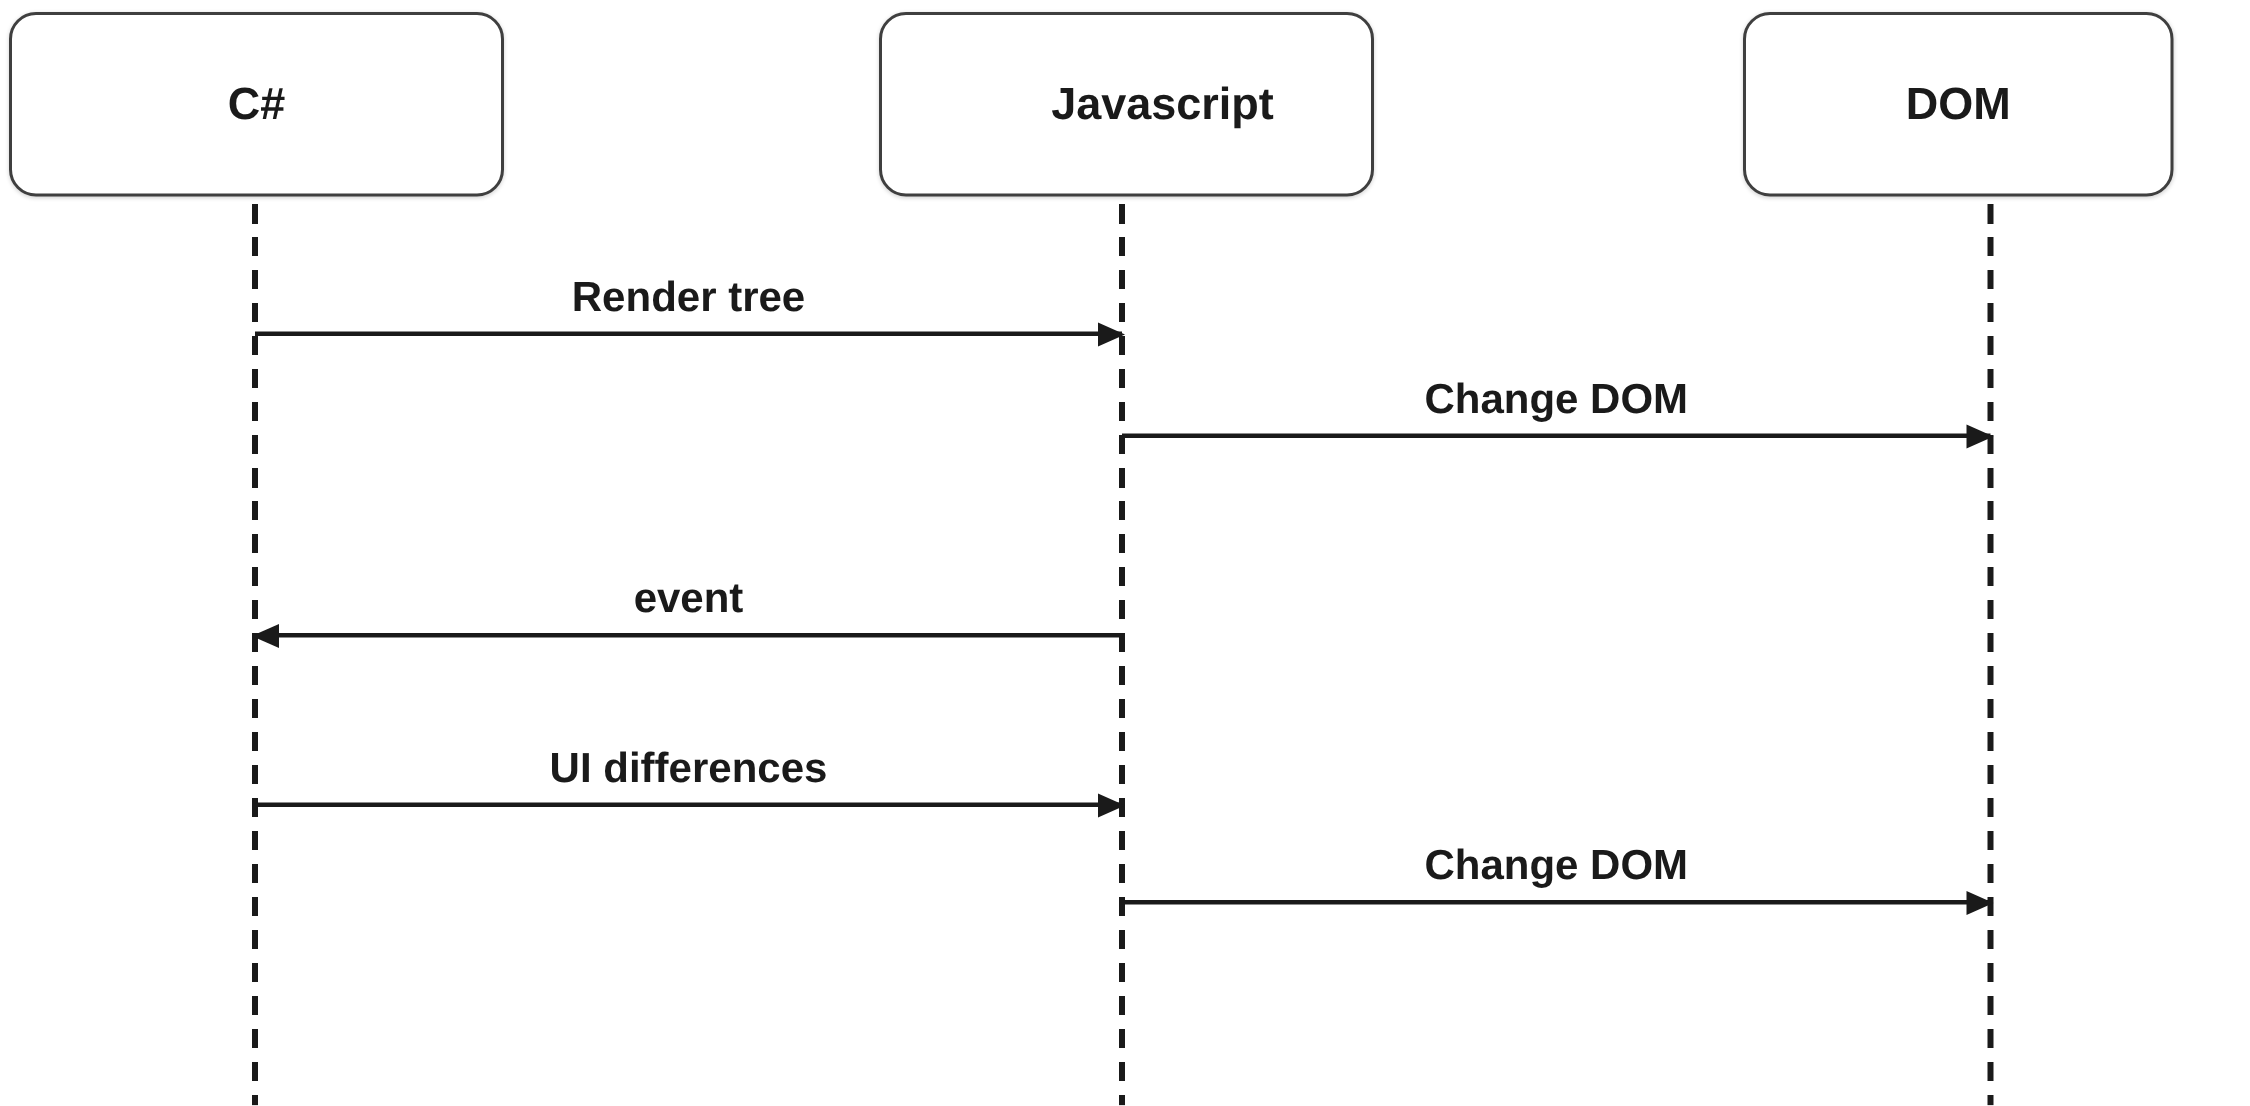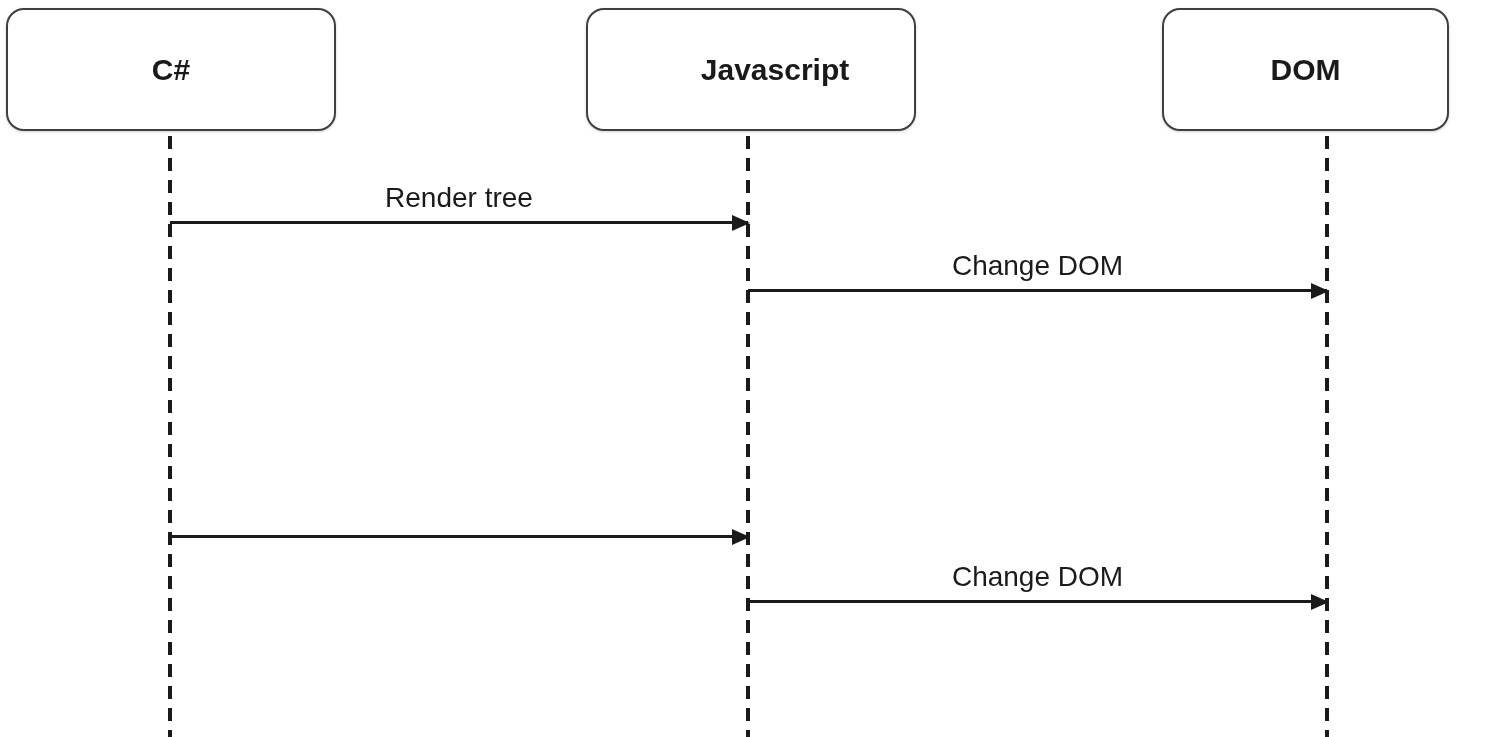--- a/index.html
+++ b/index.html
@@ -47,21 +47,21 @@
 
   
   .message { position: absolute; height: 46px; }
   .msg-label {
     position: absolute;
     bottom: 10px;
     left: 0;
     right: 0;
     text-align: center;
     font-size: 28px;
-    font-weight: 400;
+    font-weight: 700;
     white-space: nowrap;
   }
   .msg-line {
     position: absolute;
     bottom: 0;
     left: 0;
     right: 0;
     height: 3px;
     background: #1a1a1a;
   }
@@ -117,22 +117,29 @@
     </div>
   </div>
 
   <div class="message msg-2">
     <div class="msg-label">Change DOM</div>
     <div class="msg-line">
       <span class="head right"></span>
     </div>
   </div>
 
+  <div class="message msg-3">
+    <div class="msg-label">event</div>
+    <div class="msg-line">
+      <span class="head left"></span>
+    </div>
+  </div>
 
   <div class="message msg-4">
+    <div class="msg-label">UI differences</div>
     <div class="msg-line">
       <span class="head right"></span>
     </div>
   </div>
 
   <div class="message msg-5">
     <div class="msg-label">Change DOM</div>
     <div class="msg-line">
       <span class="head right"></span>
     </div>

